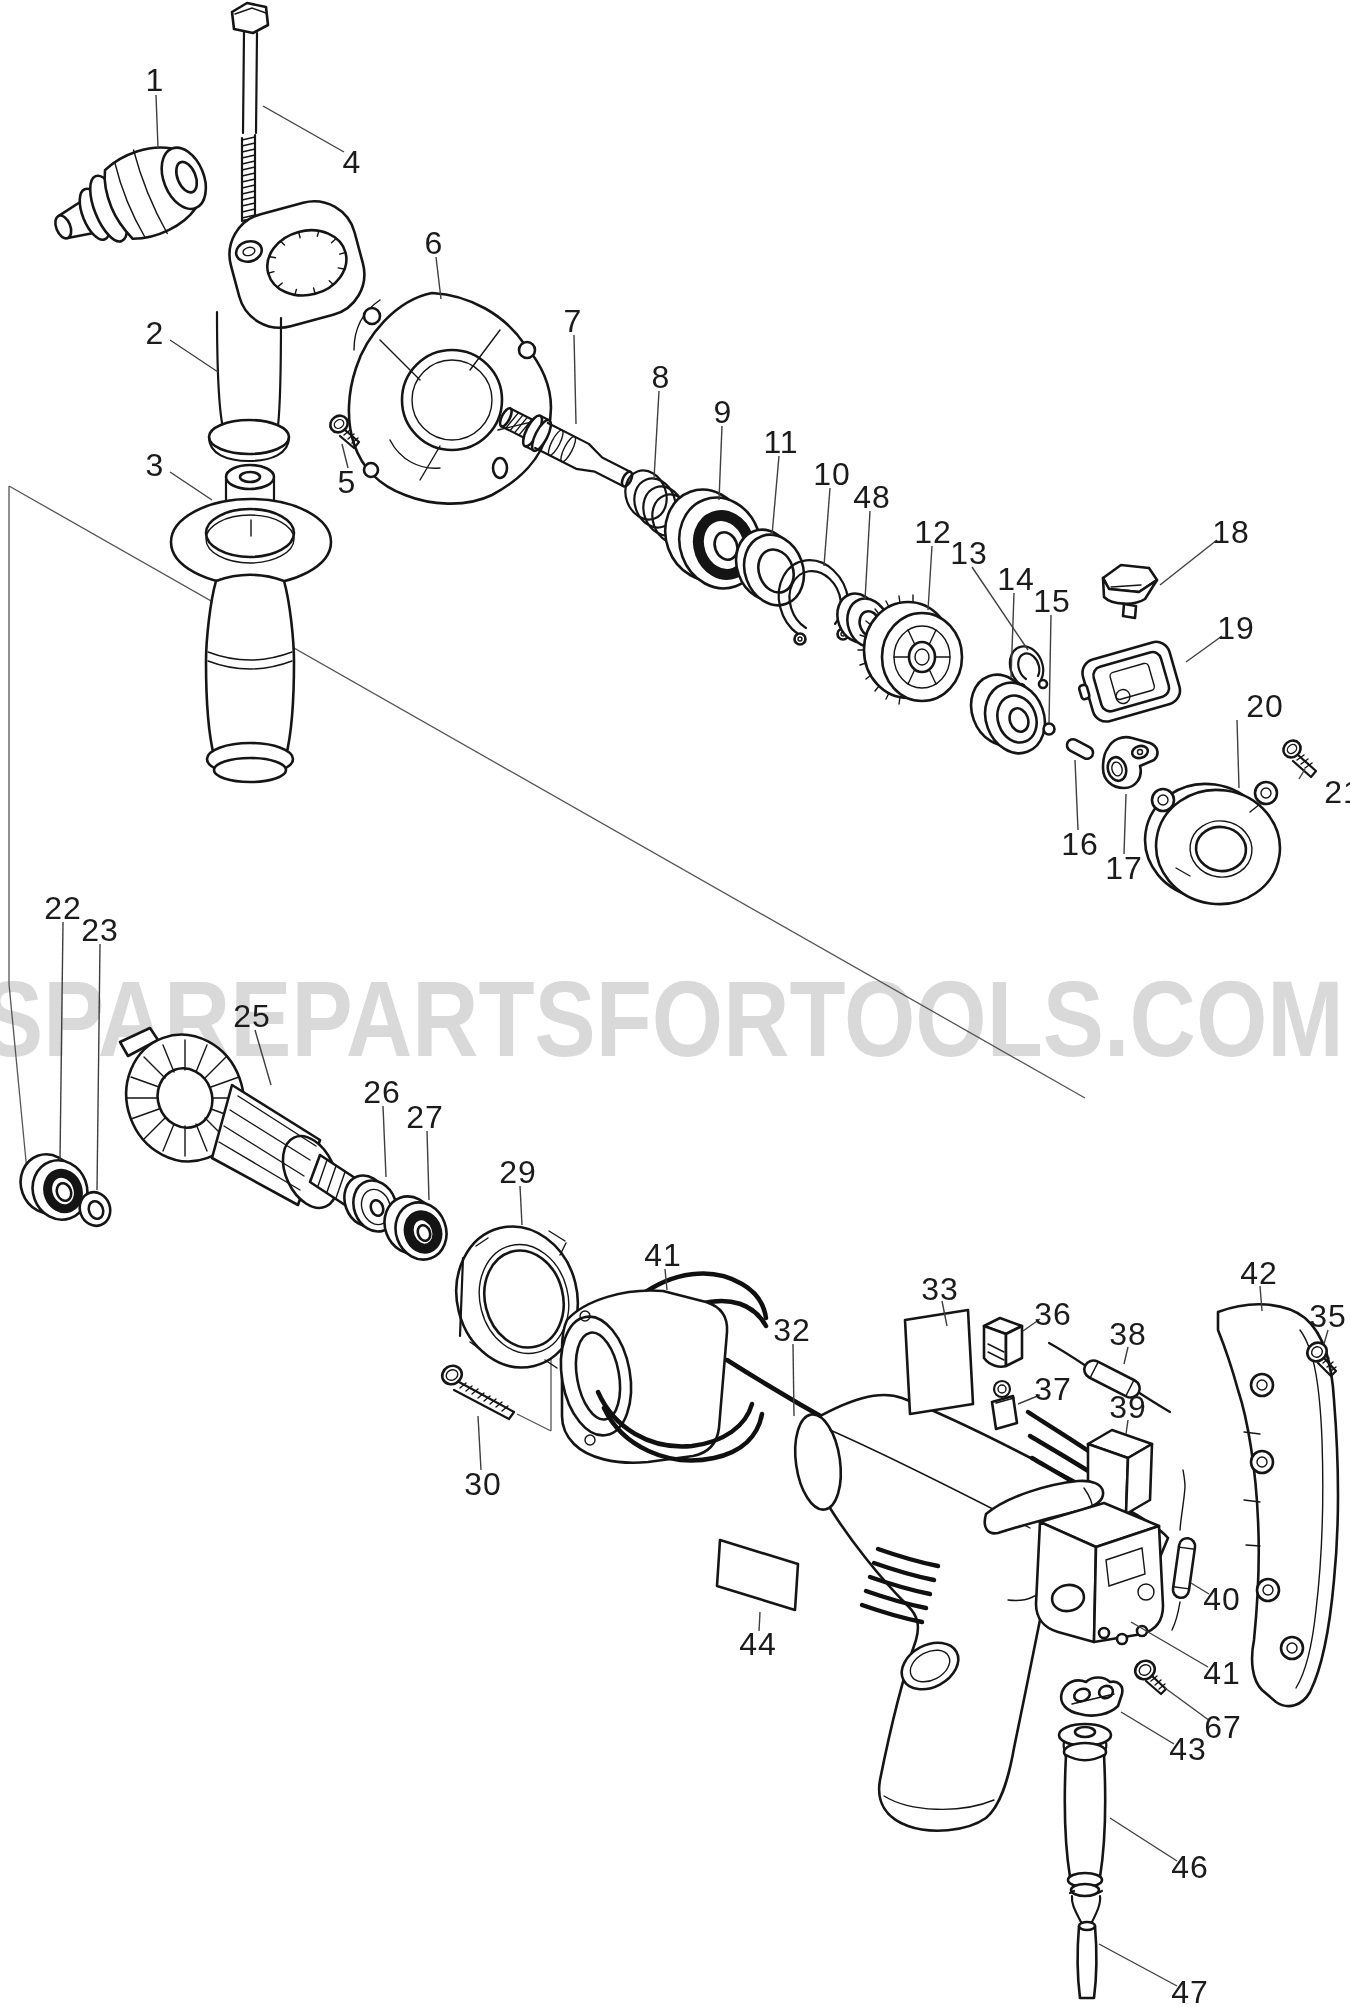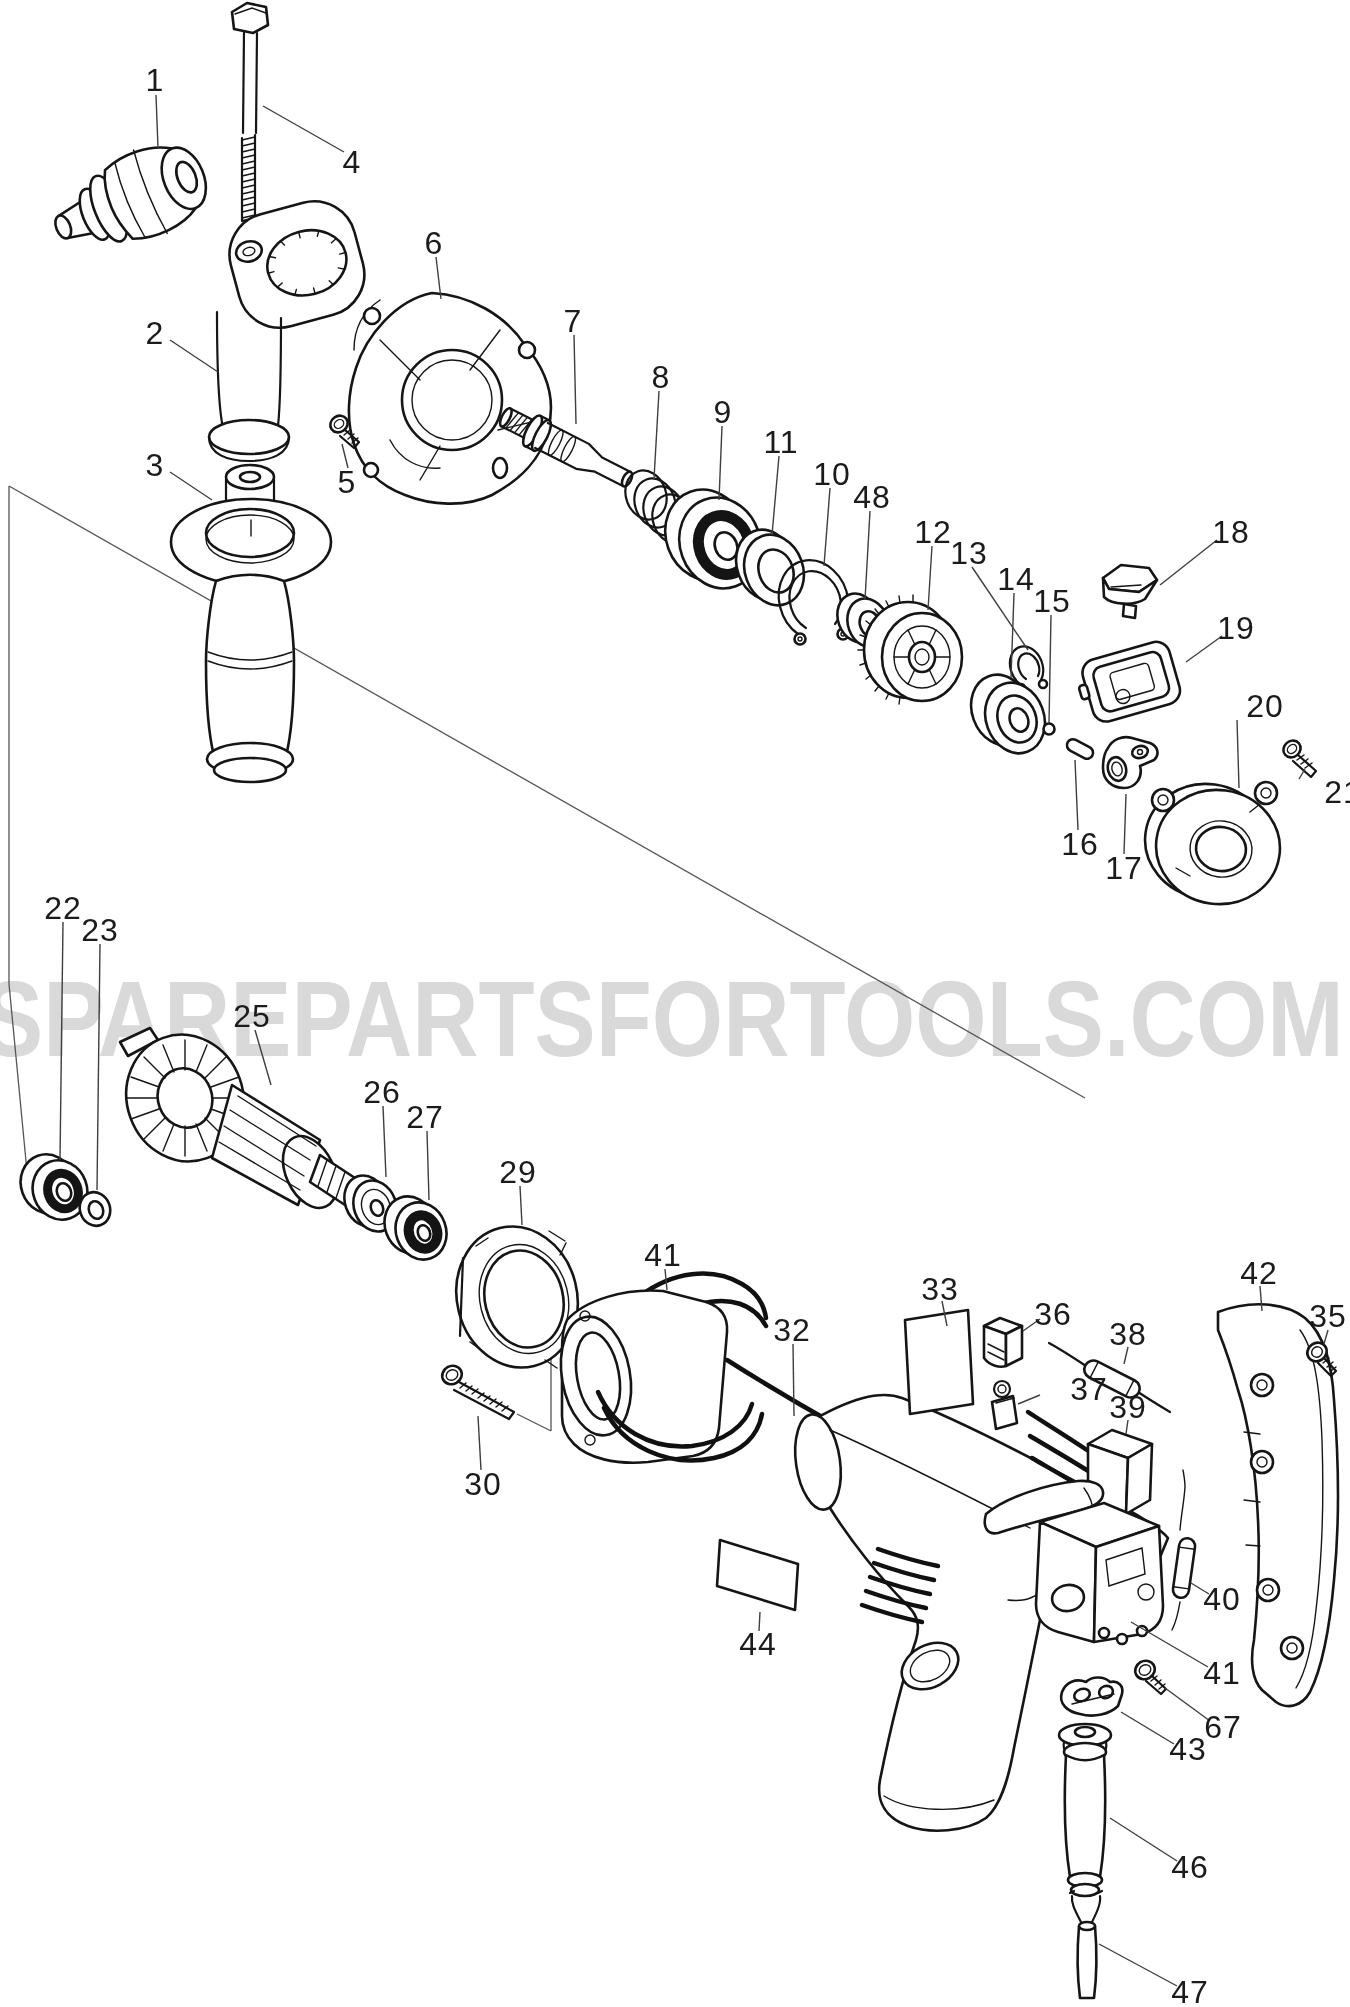--- a/index.html
+++ b/index.html
@@ -488,21 +488,21 @@
       <div class="part-label" style="left: 382px; top: 1092px;">26</div>
       <div class="part-label" style="left: 425px; top: 1117px;">27</div>
       <div class="part-label" style="left: 518px; top: 1172px; text-align: center;">29</div>
       <div class="part-label" style="left: 483px; top: 1484px;">30</div>
       <div class="part-label" style="left: 663px; top: 1255px;">41</div>
       <div class="part-label" style="left: 792px; top: 1330px;">32</div>
       <div class="part-label" style="left: 940px; top: 1289px;">33</div>
       <div class="part-label" style="left: 1259px; top: 1273px;">42</div>
       <div class="part-label" style="left: 1328px; top: 1316px; text-align: center;">35</div>
       <div class="part-label" style="left: 1053px; top: 1314px;">36</div>
-      <div class="part-label" style="left: 1053px; top: 1389px; margin-left: 36px;">37</div>
+      <div class="part-label" style="left: 1053px; top: 1389px;">37</div>
       <div class="part-label" style="left: 1128px; top: 1334px;">38</div>
       <div class="part-label" style="left: 1128px; top: 1407px;">39</div>
       <div class="part-label" style="left: 1222px; top: 1599px;">40</div>
       <div class="part-label" style="left: 1222px; top: 1673px;">41</div>
       <div class="part-label" style="left: 1223px; top: 1727px;">67</div>
       <div class="part-label" style="left: 1188px; top: 1749px;">43</div>
       <div class="part-label" style="left: 758px; top: 1644px;">44</div>
       <div class="part-label" style="left: 1190px; top: 1867px;">46</div>
       <div class="part-label" style="left: 1190px; top: 1992px;">47</div>
       <div class="part-label" style="left: 872px; top: 497px;">48</div>

